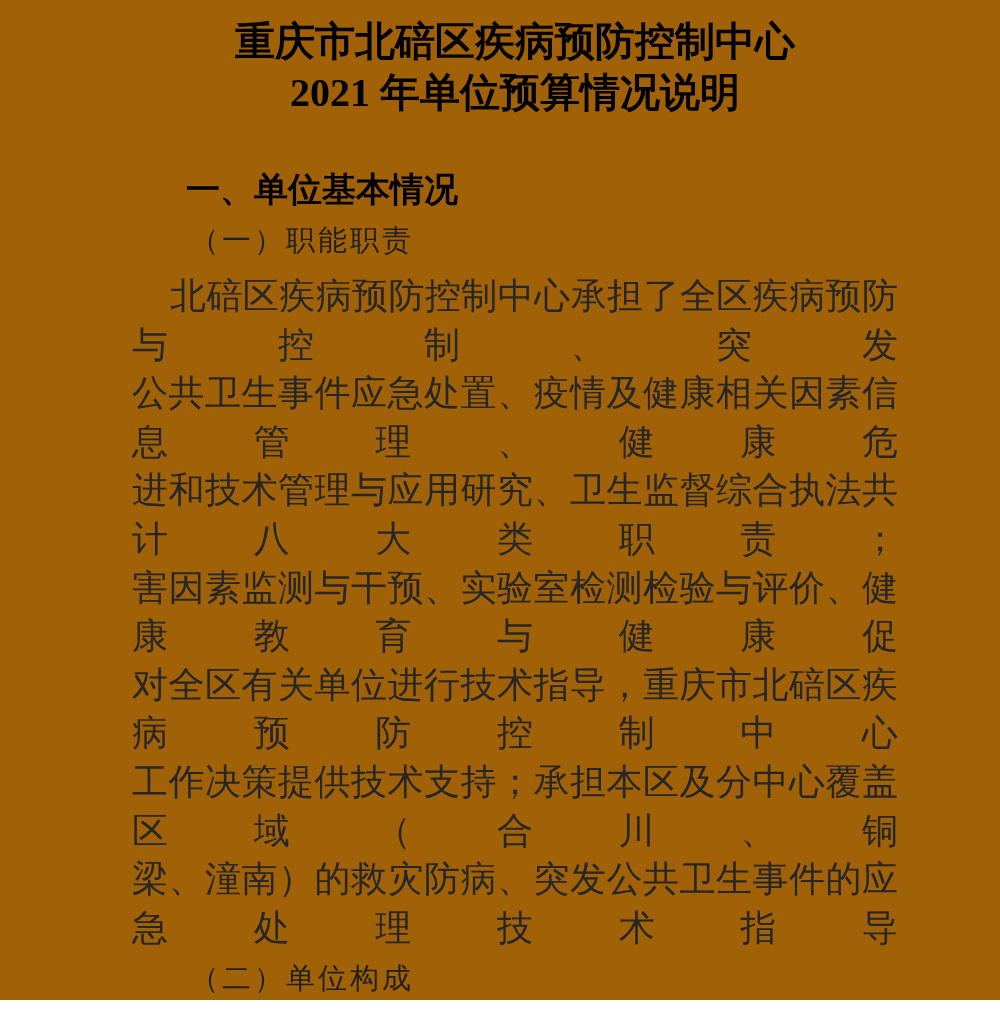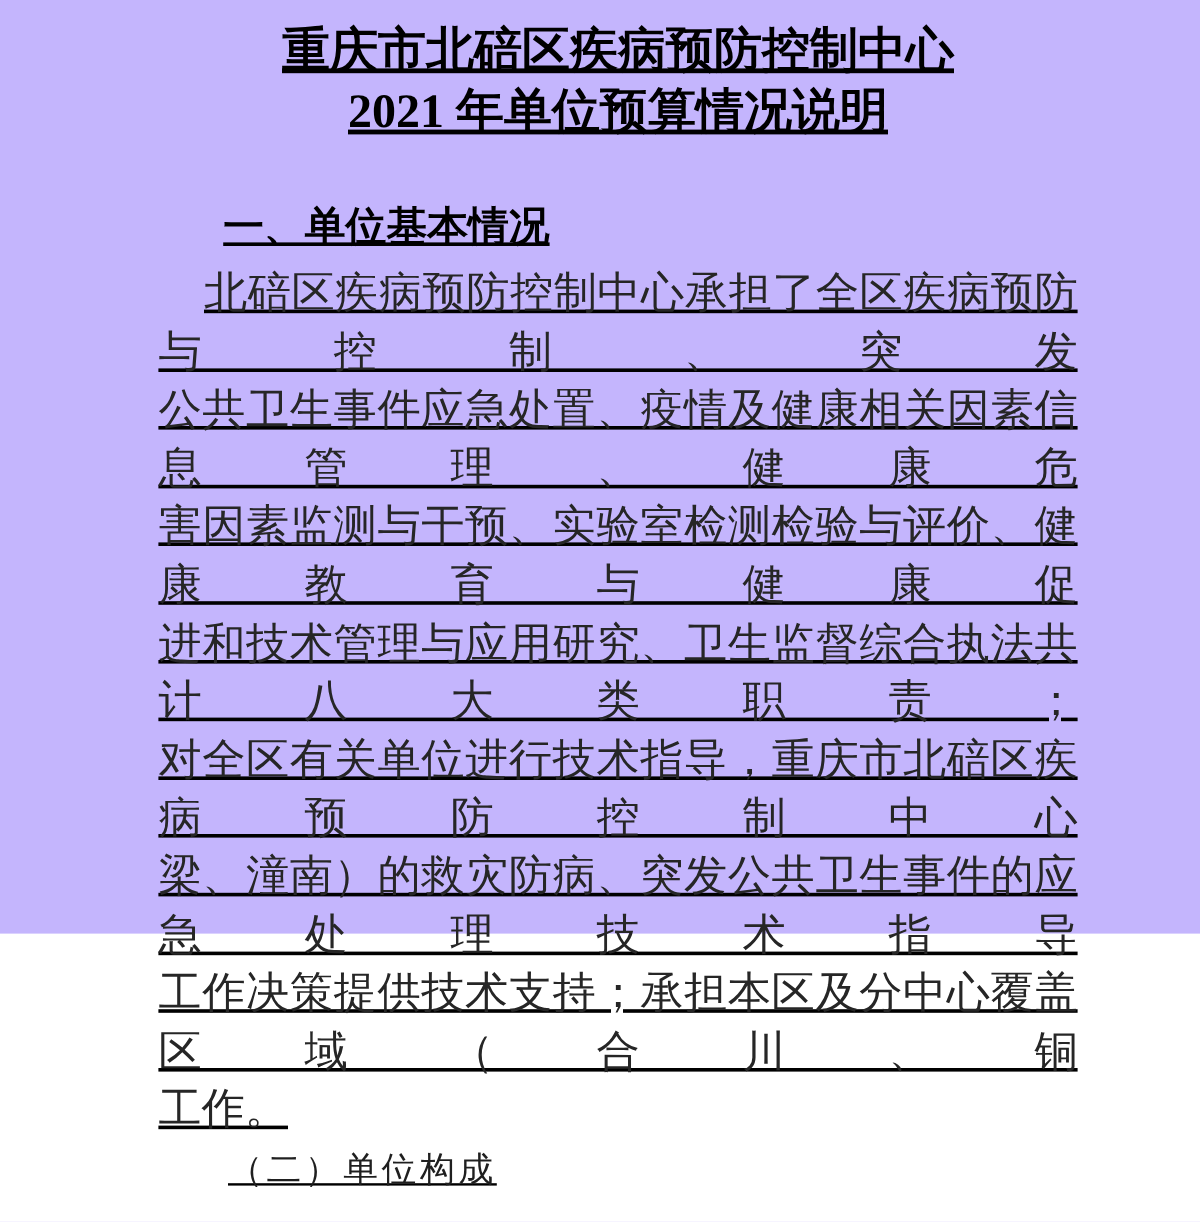--- a/index.html
+++ b/index.html
@@ -8,24 +8,23 @@
     background: #ffffff;
   }
   body {
     width: 1000px;
     height: 1018px;
     overflow: hidden;
   }
   .page {
     box-sizing: border-box;
     width: 1000px;
-    height: 778px;
+    height: 1000px;
     padding: 16px 102px 0 132px;
-    background: #c4b5fd;
-    text-decoration: underline;
+    background: #a16207;
   }
   .doc-title {
     text-align: center;
     font-family: "Liberation Serif", "DejaVu Serif", serif;
     font-weight: 700;
     font-size: 40px;
     line-height: 51px;
     color: #000000;
     white-space: nowrap;
   }
@@ -68,27 +67,27 @@
 
 <div class="page">
 
   <div class="doc-title">
     <div>重庆市北碚区疾病预防控制中心</div>
     <div>2021 年单位预算情况说明</div>
   </div>
 
   <div class="h1">一、单位基本情况</div>
 
+  <div class="sub sub1">（一）职能职责</div>
 
   <div class="para para1">
     <div class="pline first">北碚区疾病预防控制中心承担了全区疾病预防与控制、突发</div>
     <div class="pline">公共卫生事件应急处置、疫情及健康相关因素信息管理、健康危</div>
+    <div class="pline">进和技术管理与应用研究、卫生监督综合执法共计八大类职责；</div>
     <div class="pline">害因素监测与干预、实验室检测检验与评价、健康教育与健康促</div>
-    <div class="pline">进和技术管理与应用研究、卫生监督综合执法共计八大类职责；</div>
     <div class="pline">对全区有关单位进行技术指导，重庆市北碚区疾病预防控制中心</div>
+    <div class="pline">工作决策提供技术支持；承担本区及分中心覆盖区域（合川、铜</div>
     <div class="pline">梁、潼南）的救灾防病、突发公共卫生事件的应急处理技术指导</div>
-    <div class="pline">工作决策提供技术支持；承担本区及分中心覆盖区域（合川、铜</div>
-    <div class="pline last">工作。</div>
   </div>
 
   <div class="sub sub2">（二）单位构成</div>
 
 </div>
 
 </body></html>

